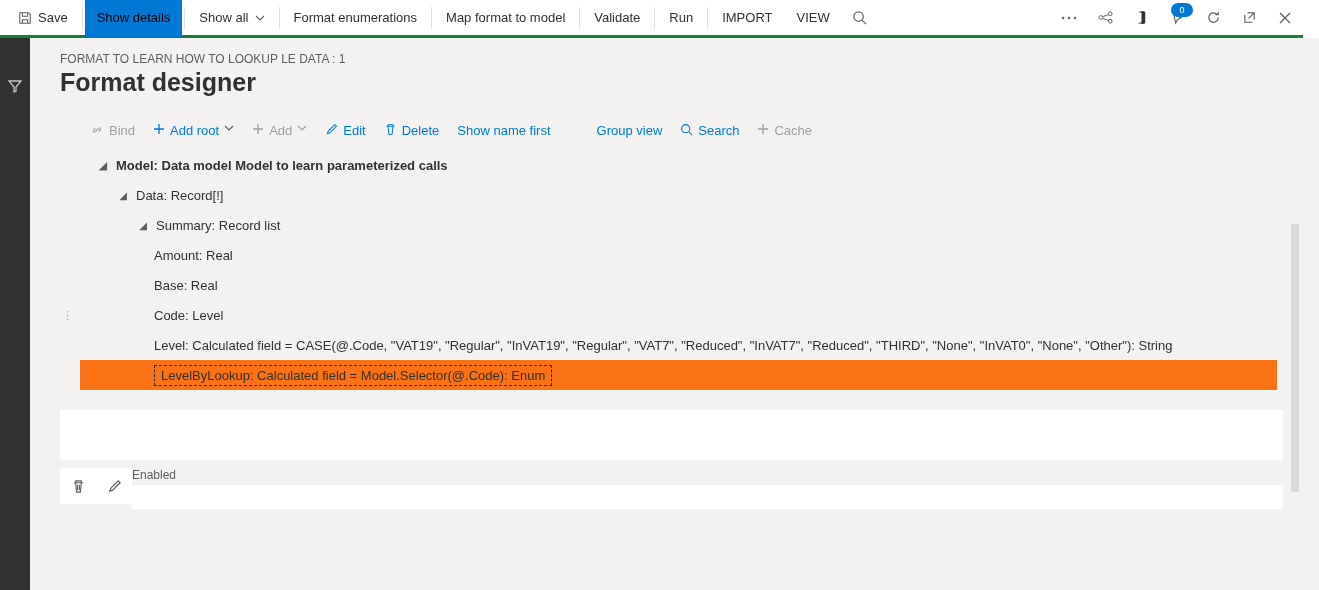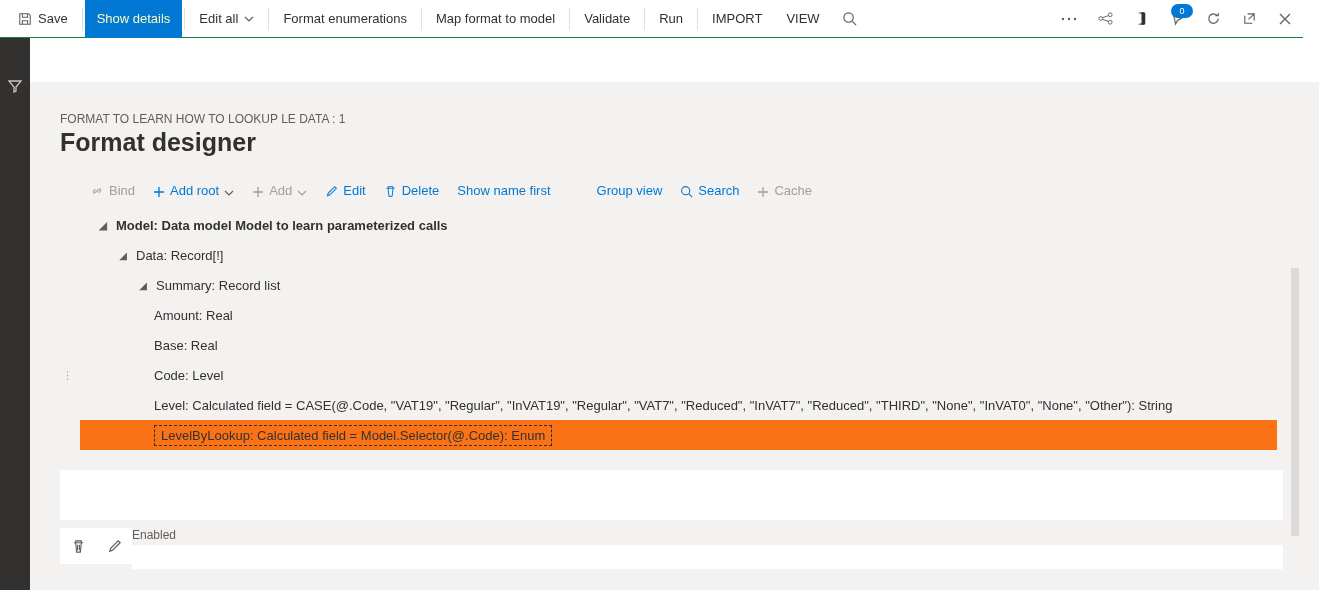--- a/index.html
+++ b/index.html
@@ -13,38 +13,38 @@
     height: 590px;
     overflow: hidden;
     position: relative;
   }
   .topbar {
     position: absolute;
     left: 0; top: 0; right: 16px;
     height: 38px;
     display: flex;
     align-items: center;
-    border-bottom: 1px solid #15803d;
+    border-bottom: 3px solid #15803d;
     background: #fff;
     padding-left: 6px;
     z-index: 5;
   }
   .topbar .cmd {
     display: flex;
     align-items: center;
     height: 38px;
     padding: 0 12px;
     cursor: pointer;
     gap: 6px;
     color: #323130;
     white-space: nowrap;
   }
   .topbar .cmd.active {
     background: #0078d4;
-    color: #fef9c3;
+    color: #000000;
     text-align: center;
   }
   .topbar .divider {
     width: 1px;
     height: 22px;
     background: #e1dfdd;
     margin: 0 2px;
   }
   .topbar .spacer { flex: 1; }
   .iconbtn {
@@ -85,23 +85,22 @@
     z-index: 4;
   }
   .leftrail .ricon {
     color: #c8c6c4;
     cursor: pointer;
   }
   .main {
     position: absolute;
     left: 30px; top: 38px; right: 0; bottom: 0;
     background: #f3f2f1;
-    padding: 30px 18px 0 30px;
+    padding: 14px 18px 0 30px;
     overflow: hidden;
-    margin-top: 44px;
   }
   .breadcrumb {
     font-size: 12px;
     color: #605e5c;
     text-transform: uppercase;
   }
   .pagetitle {
     font-size: 25px;
     font-weight: 600;
     margin: 2px 0 14px 0;
@@ -124,21 +123,21 @@
   }
   .toolbar {
     display: flex;
     align-items: center;
     gap: 18px;
     padding: 12px 20px 12px 30px;
     flex-wrap: wrap;
   }
   .toolbar .tbtn {
     display: flex;
-    align-items: flex-end;
+    align-items: flex-start;
     gap: 5px;
     cursor: pointer;
     font-size: 13px;
   }
   .toolbar .tbtn.link { color: #0078d4; }
   .toolbar .tbtn.disabled { color: #a19f9d; cursor: default; }
   .tree {
     margin-left: 20px;
     position: relative;
     padding-right: 24px;
@@ -229,21 +228,21 @@
         </svg>
     </span>
     <span>Save</span>
   </div>
   <div class="divider"></div>
   <div class="cmd active">
     <span>Show details</span>
   </div>
   <div class="divider"></div>
   <div class="cmd">
-    <span>Edit all</span>
+    <span>Show all</span>
     <span>
       <svg width="10" height="10" viewBox="0 0 10 10">
           <path fill="none" stroke="#605e5c" stroke-width="1.2" d="M1 3l4 4 4-4"></path>
         </svg>
     </span>
   </div>
   <div class="divider"></div>
   <div class="cmd">
     <span>Format enumerations</span>
   </div>

